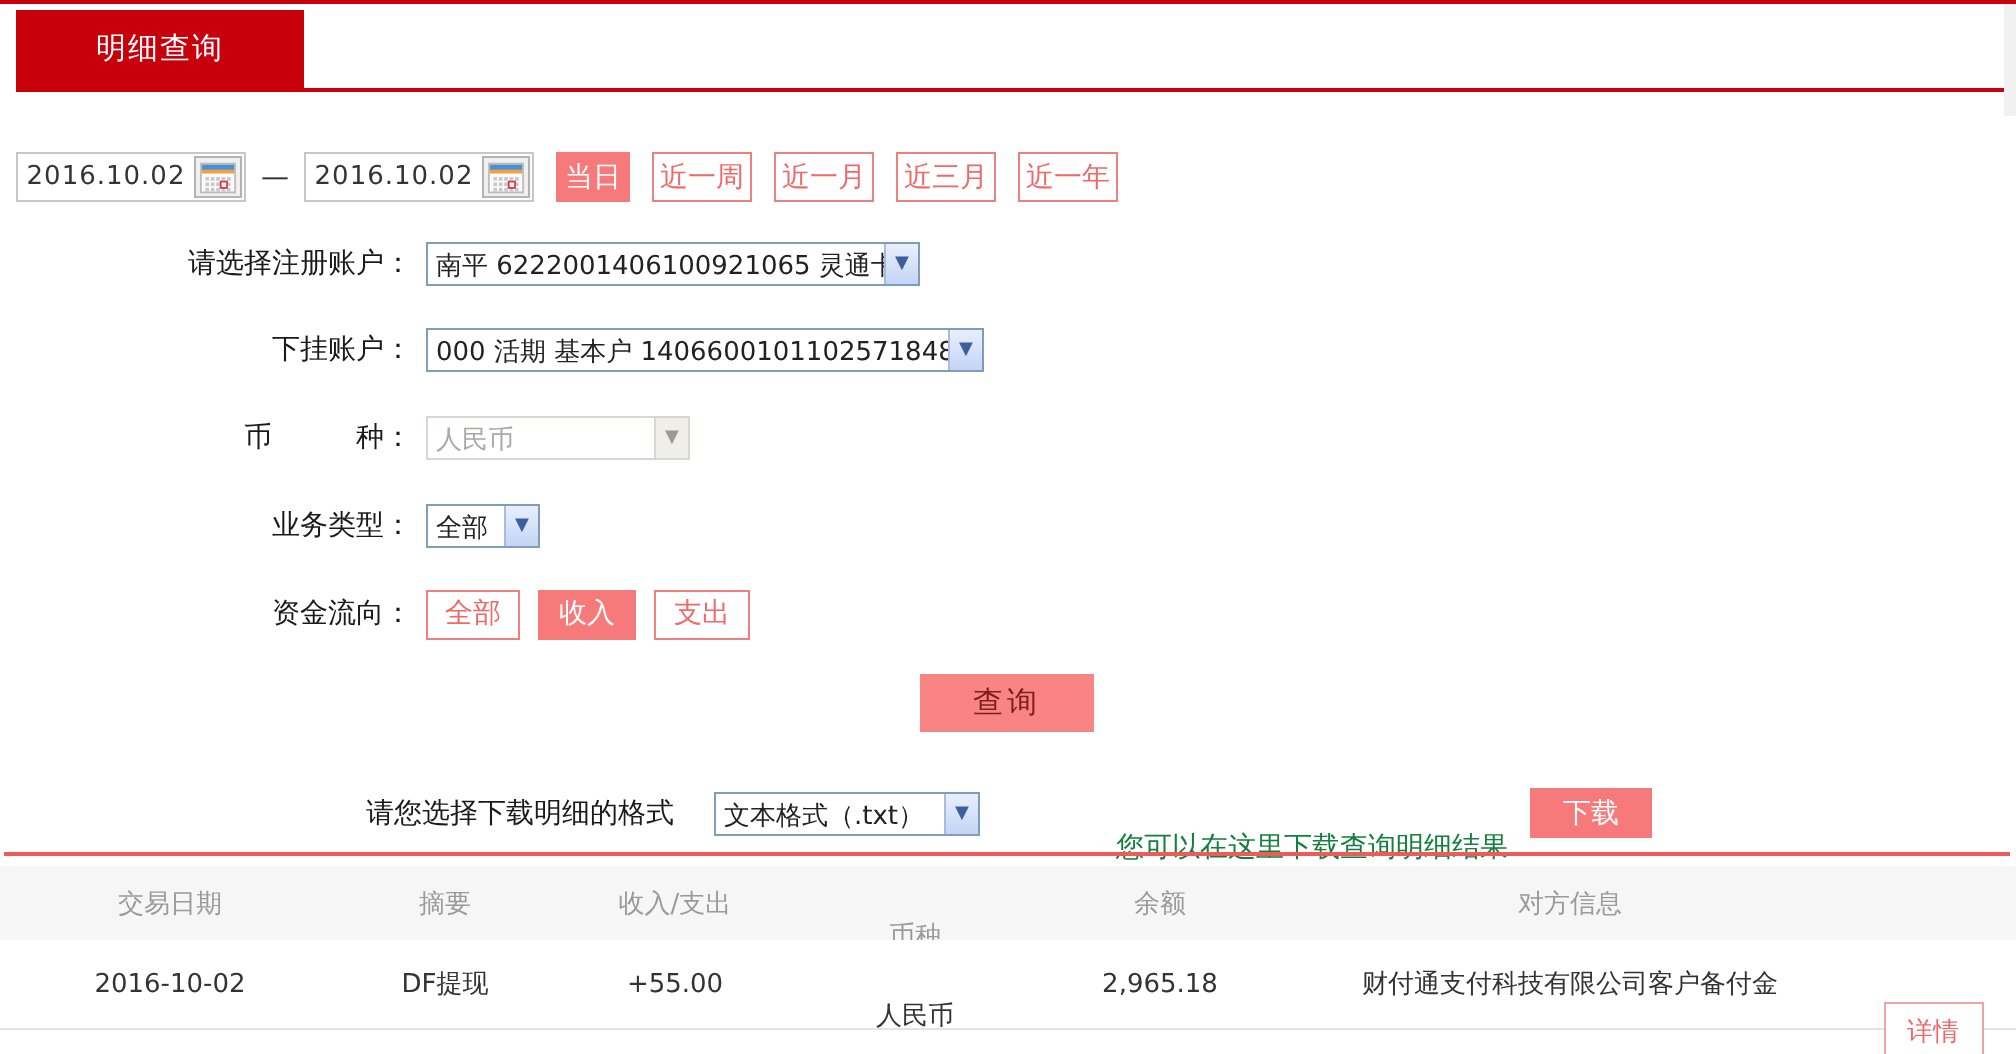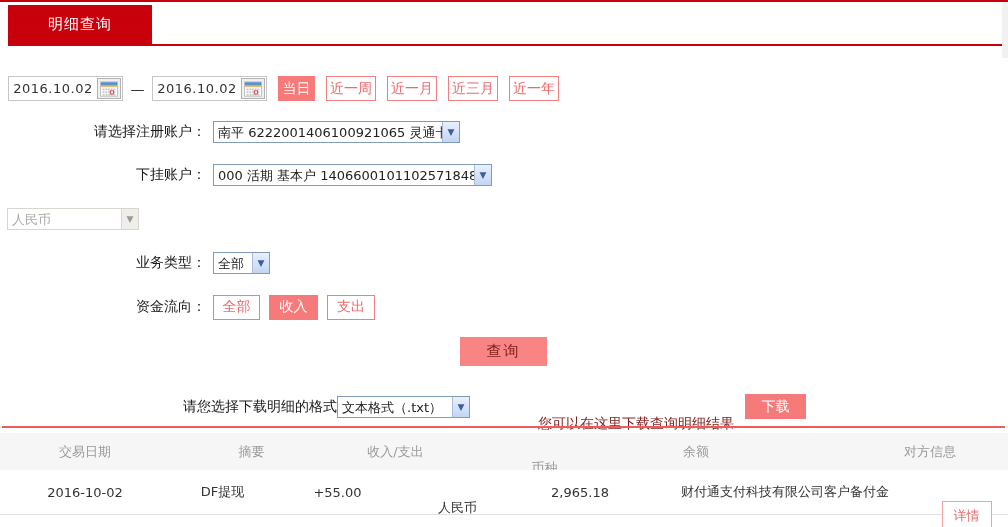--- a/index.html
+++ b/index.html
@@ -43,28 +43,28 @@
   
   .fbtn { height:25px; font-size:14px; cursor:pointer; font-family:inherit; }
   .fbtn.outline { background:#fff; border:1px solid #f08080; color:#ee6a6a; width:47px; margin-left:7px; }
   .fbtn.filled { background:#f77a7a; border:none; color:#fff; width:49px; margin-left:9px; }
 
   .query-btn { position:absolute; top:337px; left:460px; width:87px; height:29px; background:#f98484;
                border:none; color:#7f1d1d; font-size:15px; letter-spacing:2px; cursor:pointer; font-family:inherit; }
 
   
   .dl-label { margin-left:183px; font-size:14px; color:#1a1a1a; }
-  .dl-hint { margin-left:68px; font-size:14px; color:#7f1d1d;margin-top:35px; }
+  .dl-hint { margin-left:68px; font-size:14px; color:#15803d;margin-top:35px; }
   .dl-btn { margin-left:11px; width:61px; height:25px; background:#f77a7a; border:none; color:#fff;
             font-size:14px; cursor:pointer; font-family:inherit; }
 
   
   .red-divider { position:absolute; top:426px; left:2px; width:1003px; height:2px; background:#ef5b5b; }
   .thead { position:absolute; top:433px; left:0; width:1008px; height:37px; background:#f6f6f6;
-           display:flex; align-items:center;gap:29px; }
+           display:flex; align-items:center; }
   .trow  { position:absolute; top:470px; left:0; width:1008px; height:45px; background:#fff;
            display:flex; align-items:center; border-bottom:1px solid #e3e3e3; }
   .c1{width:170px;} .c2{width:105px;} .c3{width:125px;} .c4{width:115px;margin-top:32px;} .c5{width:130px;} .c6{width:280px;} .c7{width:83px;}
   .cell { flex:none; text-align:center; font-size:13px; }
   .thead .cell { color:#9a9a9a; }
   .trow .cell { color:#333; }
   .amount { color:#e60000; }
   .detail-btn { background:#fff; border:1px solid #f2a2a2; color:#ee6a6a; font-size:13px;
                 padding:5px 11px; cursor:pointer; font-family:inherit;margin-top:48px; }
 </style>
@@ -153,20 +153,21 @@
 
   <div class="row" style="top:164px; height:22px;">
     <span class="lbl">下挂账户：</span>
     <div class="xp" style="width:279px;">
       <span class="val">000 活期 基本户 1406600101102571848</span>
       <span class="arr">▼</span>
     </div>
   </div>
 
   <div class="row" style="top:208px; height:22px;">
+    <span class="lbl"><span>币</span><span class="lbl-spacer"></span><span>种：</span></span>
     <div class="xp disabled" style="width:132px;">
       <span class="val">人民币</span>
       <span class="arr">▼</span>
     </div>
   </div>
 
   <div class="row" style="top:252px; height:22px;">
     <span class="lbl">业务类型：</span>
     <div class="xp" style="width:57px;">
       <span class="val">全部</span>
@@ -178,21 +179,21 @@
     <span class="lbl">资金流向：</span>
     <button class="fbtn outline">全部</button>
     <button class="fbtn filled">收入</button>
     <button class="fbtn outline" style="margin-left:9px; width:48px;">支出</button>
   </div>
 
   <button class="query-btn">查询</button>
 
   <div class="row" style="top:394px; height:25px;">
     <span class="dl-label">请您选择下载明细的格式</span>
-    <div class="xp" style="width:133px; margin-left:0;">
+    <div class="xp" style="width:133px; margin-left:20px;">
       <span class="val">文本格式（.txt）</span>
       <span class="arr">▼</span>
     </div>
     <span class="dl-hint">您可以在这里下载查询明细结果</span>
     <button class="dl-btn">下载</button>
   </div>
 
   <div class="red-divider"></div>
 
   <div class="thead">

